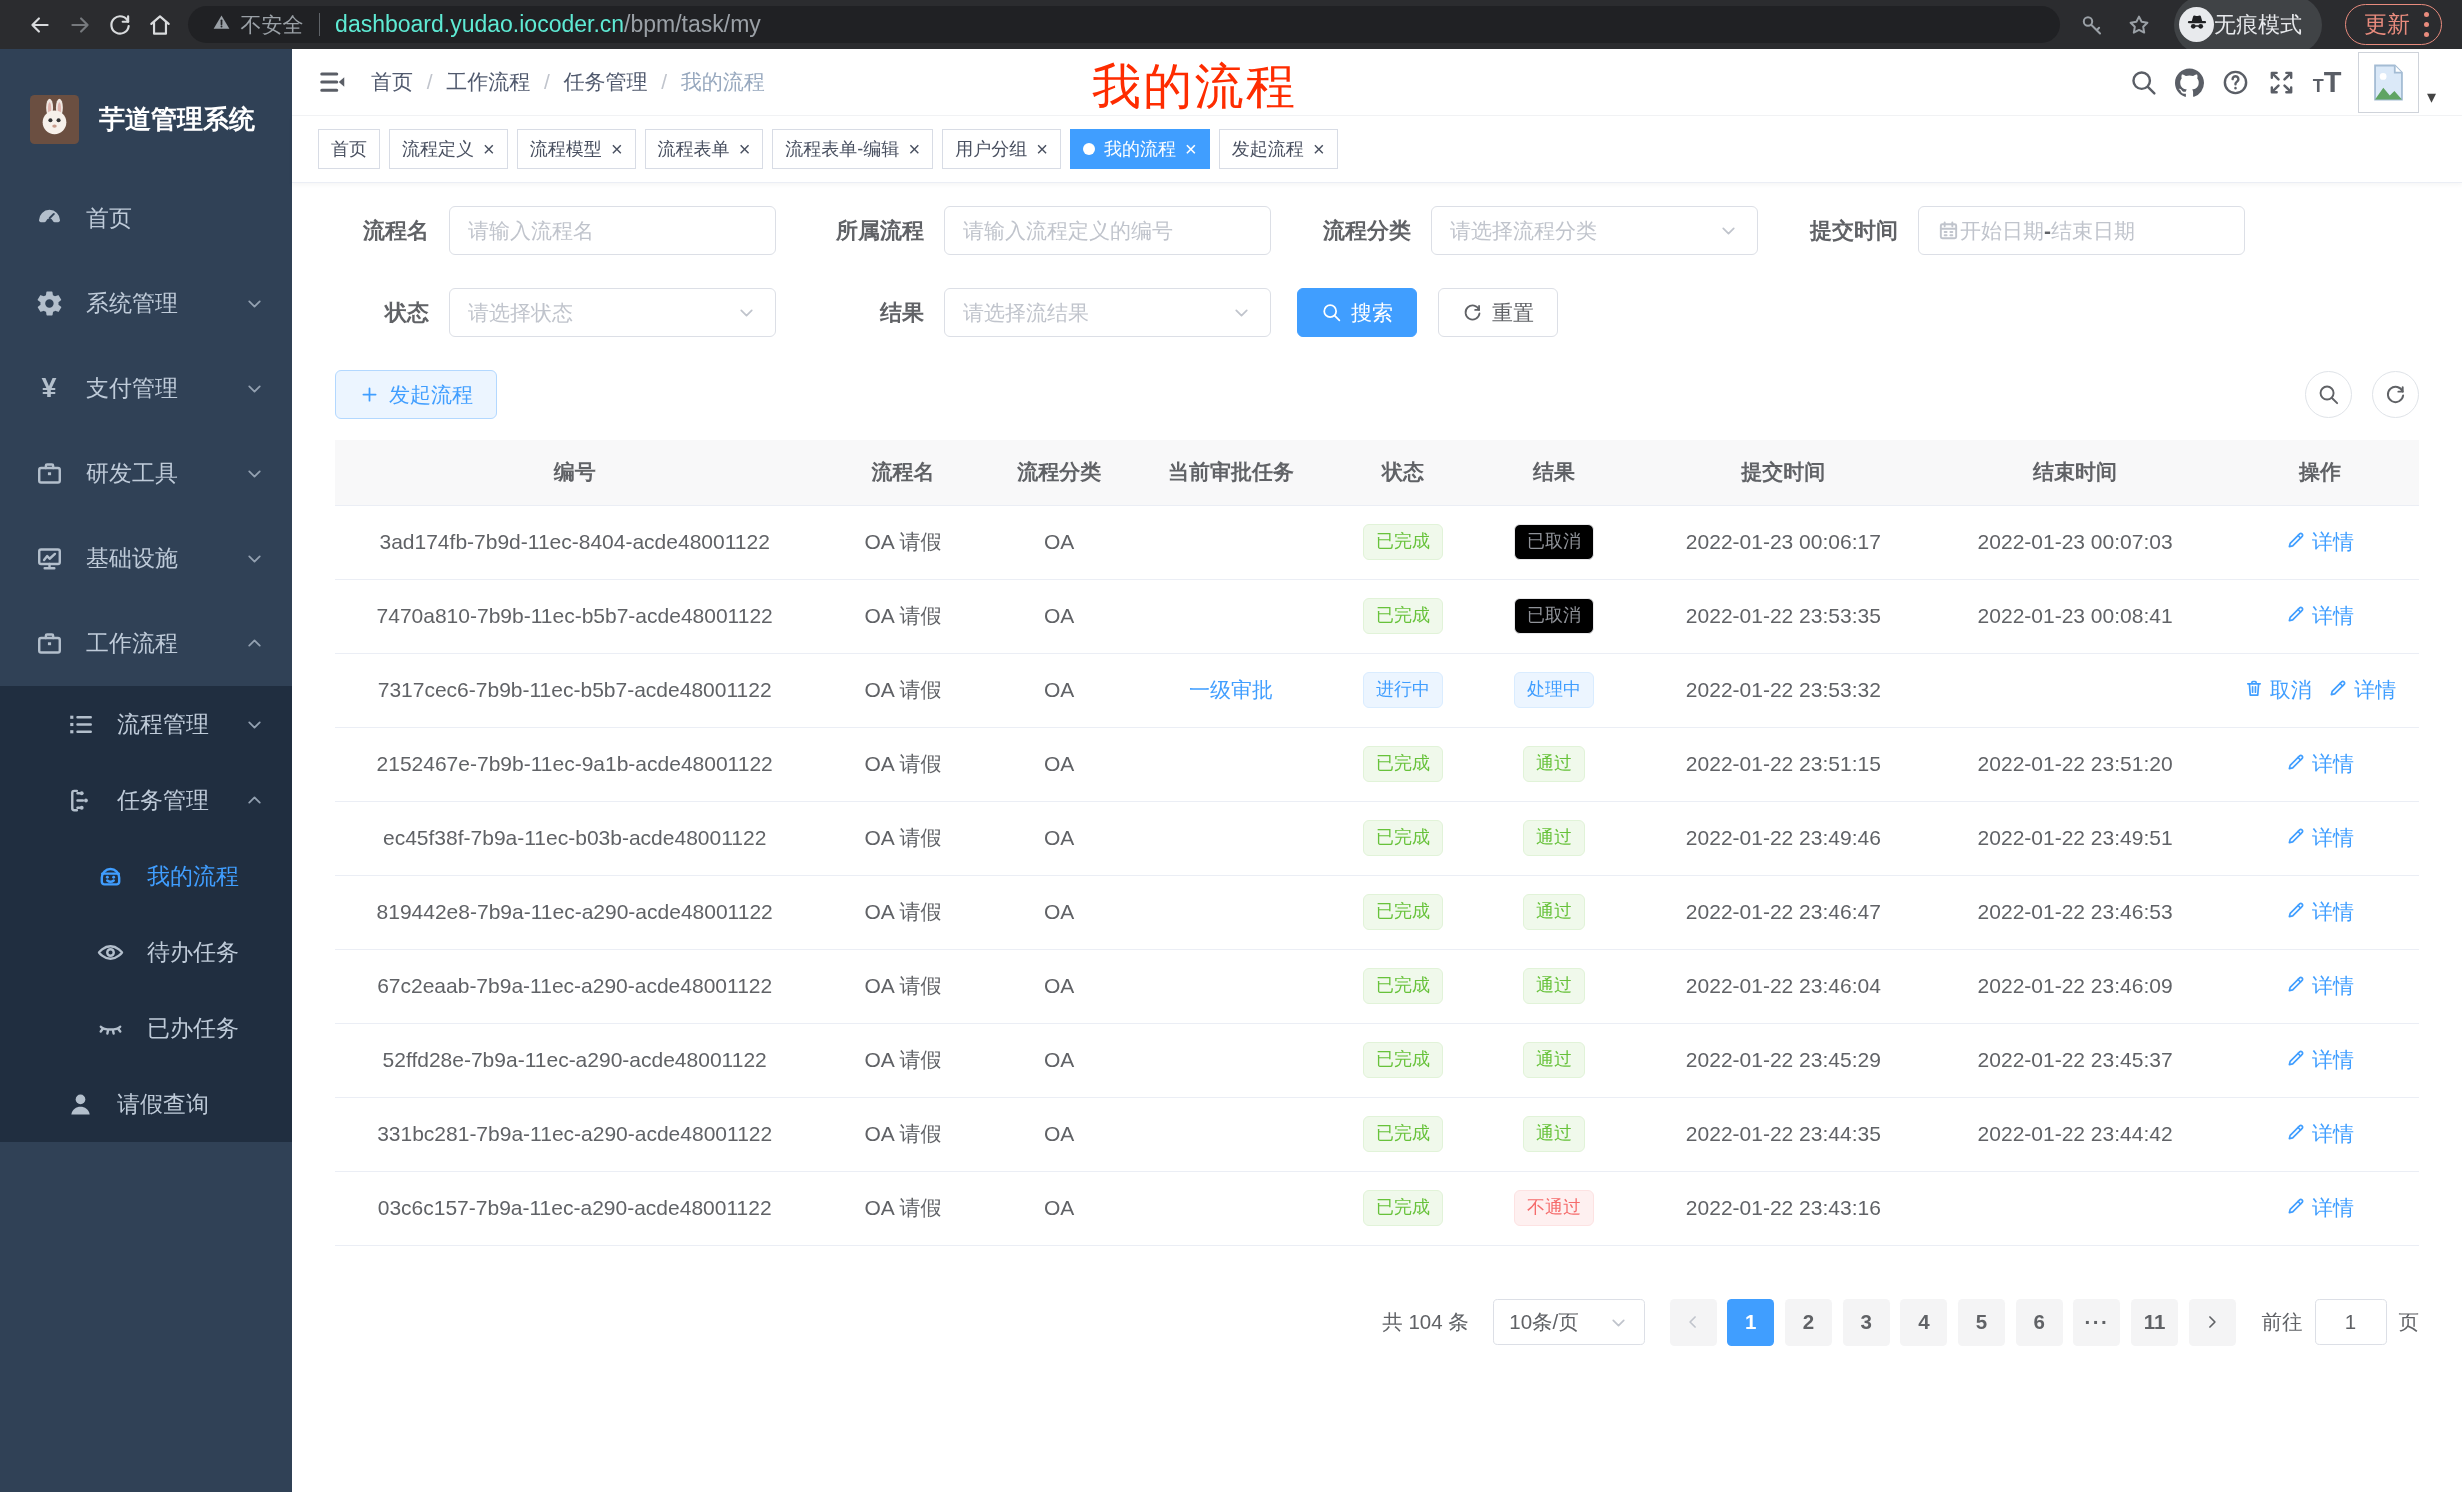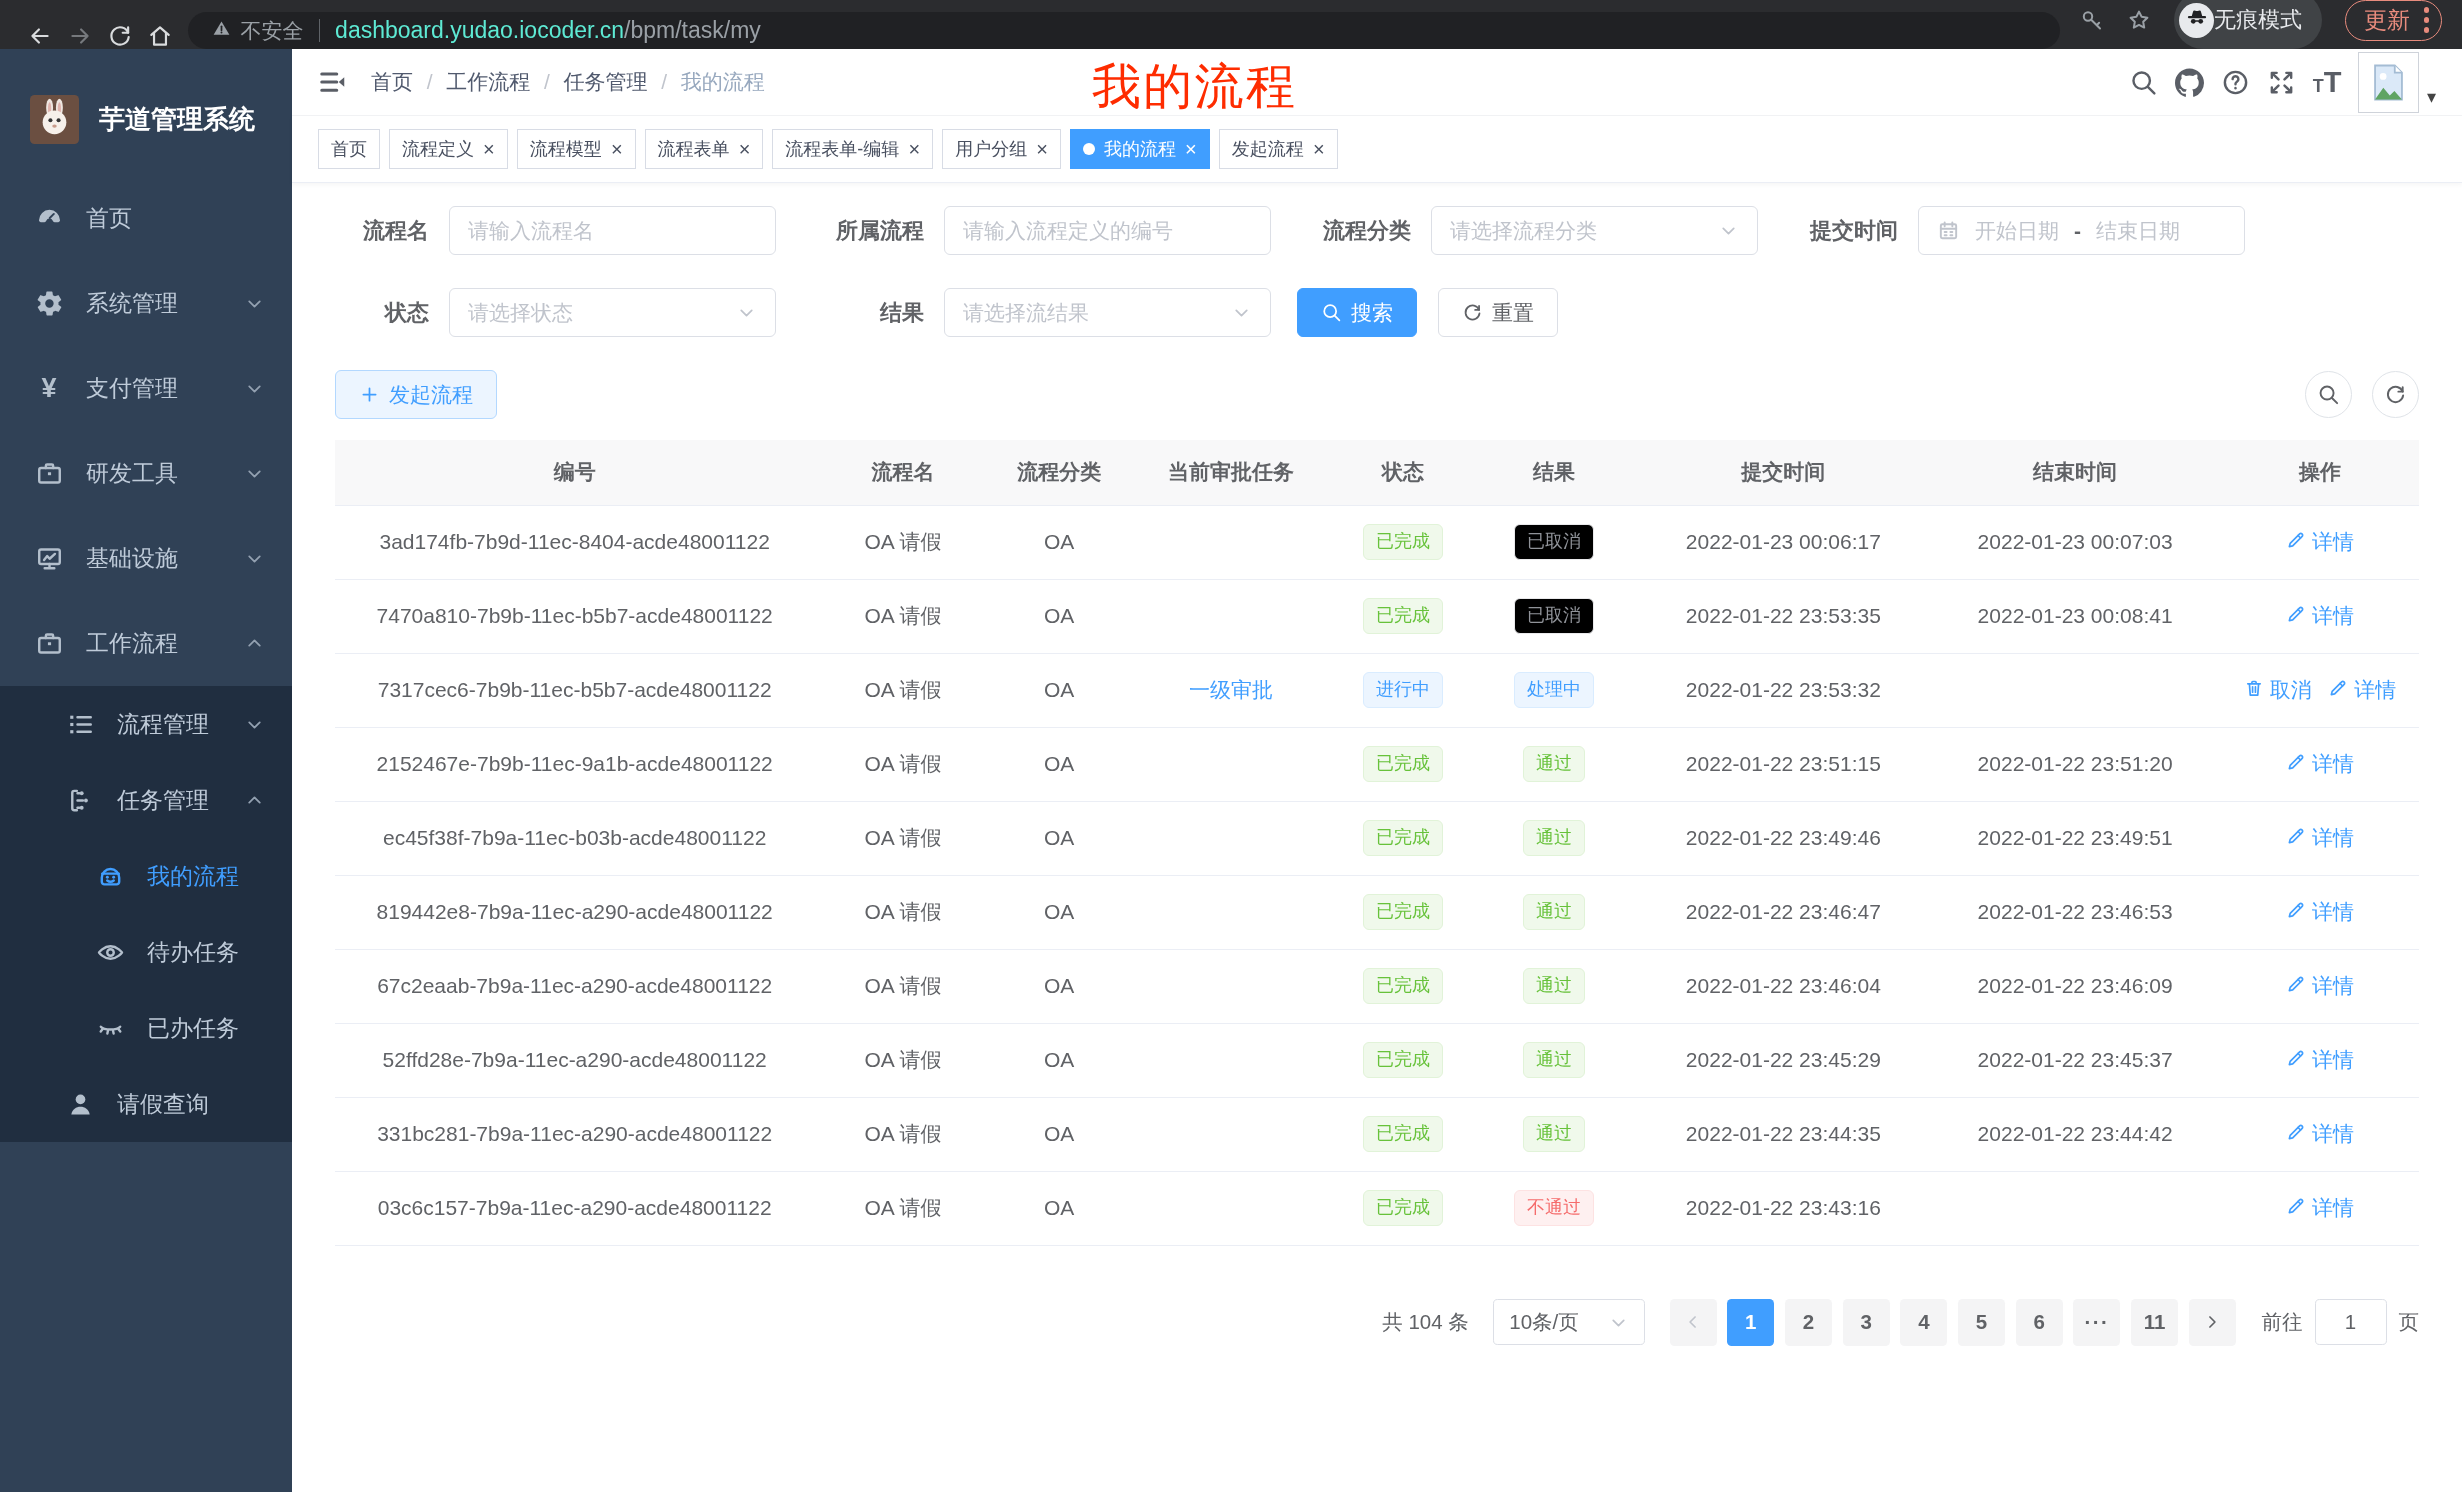--- a/index.html
+++ b/index.html
@@ -1,20 +1,20 @@
 <!DOCTYPE html>
 <html style="font-size:12px"><head>
 <meta charset="utf-8">
 <style>
   * { margin:0; padding:0; box-sizing:border-box; }
   html,body { width:2462px; height:1493px; overflow:hidden;
     font-family:"Liberation Sans","DejaVu Sans",sans-serif; background:#fff; }
 
   
-  .browser { height:49px; background:#2b2c2f; display:flex; align-items:flex-end; padding:0 20px; }
+  .browser { height:49px; background:#2b2c2f; display:flex; align-items:center; padding:0 20px; }
   .nav-ic { color:#d9dbdd; width:40px; display:flex; justify-content:center; align-items:center; cursor:pointer; }
   .nav-ic svg { width:26px; height:26px; }
   .nav-ic.fwd { color:#76797d; }
   .url-bar { flex:1; height:37px; background:#202124; border-radius:20px; display:flex; align-items:center;
     padding:0 23px; margin:0 20px 0 7.6px; }
   .url-sec { display:flex; align-items:center; gap:9px; color:#9aa0a6; font-size:21px; }
   .url-sec svg { width:21px; height:21px; }
   .url-div { width:1.5px; height:23px; background:#5f6368; margin:0 15px; }
   .url-host { color:#5eead4; font-size:23px; }
   .url-path { color:#9aa0a6; font-size:23px; }
@@ -90,21 +90,21 @@
   .f-row { display:flex; align-items:center; margin-bottom:33px; }
   .f-item { display:flex; align-items:center; margin-right:26px; }
   .f-label { font-size:22px; font-weight:700; color:#606266; text-align:right; padding-right:20px; white-space:nowrap; }
   .w1 { width:114px; } .w2 { width:142px; } .w3 { width:134px; } .w4 { width:134px; }
   .control { width:327px; height:49px; border:1.5px solid #dcdfe6; border-radius:6px; background:#fff;
     display:flex; align-items:center; padding:0 18px; font-size:21px; cursor:text; }
   .ph { color:#c0c4cc; white-space:nowrap; }
   .control.select { justify-content:space-between; cursor:pointer; }
   .sel-ar { color:#c0c4cc; display:flex; }
   .sel-ar svg { width:21px; height:21px; }
-  .control.daterange { gap:15px; cursor:pointer; }
+  .control.daterange { cursor:pointer; }
   .cal-ic { color:#c0c4cc; display:flex; }
   .cal-ic svg { width:23px; height:23px; }
   .dr-sep { color:#606266; font-weight:700; }
   .btn { height:49px; border-radius:6px; font-size:21px; display:inline-flex; align-items:center; gap:9px;
     padding:0 23px; cursor:pointer; white-space:nowrap; }
   .btn [data-icon] { display:flex; }
   .btn [data-icon] svg { width:21px; height:21px; }
   .btn-primary { background:#409eff; border:1.5px solid #409eff; color:#fff; }
   .btn-plain { background:#fff; border:1.5px solid #dcdfe6; color:#606266; margin-left:21px; }
   .toolbar { display:flex; align-items:center; margin-bottom:21px; }

